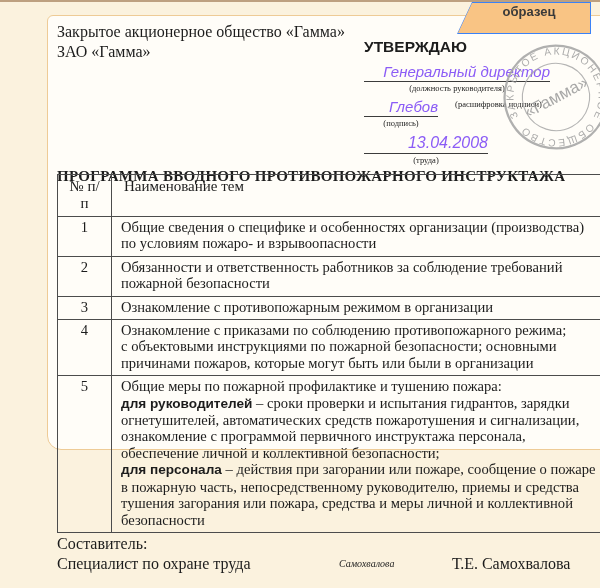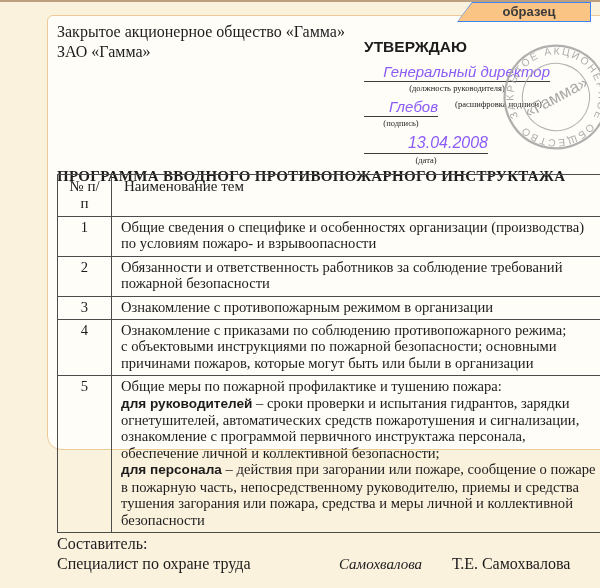--- a/index.html
+++ b/index.html
@@ -10,21 +10,21 @@
   }
   body::before{content:"";position:absolute;left:0;top:0;width:600px;height:2px;background:#bda080;z-index:5;}
 
   .page{
     position:absolute;left:4px;top:15px;width:590px;height:435px;box-sizing:border-box;
     background:#fffdf8;border:1px solid #eecb96;border-radius:6px 1px 0 14px;z-index:1;margin-left:43px;
   }
 
   
   .badge-outer{
-    position:absolute;top:2px;right:9px;width:134px;height:20px;z-index:4;
+    position:absolute;top:2px;right:9px;width:134px;height:32px;z-index:4;
     background:#3b82f6;clip-path:polygon(15px 0,100% 0,100% 100%,0 100%);
   }
   .badge-inner{
     position:absolute;left:1px;top:1px;right:1px;bottom:1px;
     background:#f9c484;clip-path:polygon(14px 0,100% 0,100% 100%,0 100%);
     font-family:"Liberation Sans",sans-serif;font-weight:700;font-size:13px;color:#3a3a3a;
     text-align:center;line-height:18px;padding-left:10px;
   }
 
   
@@ -58,21 +58,21 @@
   th.h-num{width:54px;text-align:center;padding:3px 10px 4px;}
   th.h-topic{text-align:left;}
   td.col-num{width:54px;text-align:center;padding:2px 4px 3px;}
   td.col-topic{padding:2px 9px 4px;}
   .tl{line-height:16.4px;}
   .k{font-family:"Liberation Sans",sans-serif;font-weight:700;font-size:13.6px;}
 
   
   .footer{position:absolute;left:9px;top:518px;width:574px;font-size:16px;line-height:20px;}
   .footer-row{position:relative;height:20px;}
-  .sig-script{position:absolute;left:282px;top:0;font-style:italic;font-size:15px;}
+  .sig-script{position:absolute;left:282px;top:0;font-style:italic;font-size:10px;}
   .sig-name{position:absolute;left:395px;top:0;}
 
   
   .fold{position:absolute;right:-1px;bottom:-1px;z-index:2;}
 </style>
 </head>
 <body>
 
 <div class="badge-outer">
   <div class="badge-inner">образец</div>
@@ -93,21 +93,21 @@
       <div class="c1">
         <div class="fld">Глебов</div>
         <div class="cap">(подпись)</div>
       </div>
       <div class="c2">
         <div class="cap">(расшифровка подписи)</div>
       </div>
     </div>
     <div class="date-wrap">
       <div class="fld">13.04.2008</div>
-      <div class="cap">(дата)</div>
+      <div class="cap">(труда)</div>
     </div>
   </div>
 
   <svg class="stamp" width="112" height="112" viewBox="0 0 120 120">
     <g transform="rotate(-28 60 60)" fill="none">
       <circle cx="60" cy="60" r="55" stroke="#a3a3a3" stroke-width="2.4"></circle>
       <circle cx="60" cy="60" r="36" stroke="#a8a8a8" stroke-width="1.2"></circle>
       <path id="ringPath" d="M60,60 m-45.5,0 a45.5,45.5 0 1,1 91,0 a45.5,45.5 0 1,1 -91,0"></path>
       <text font-family="Liberation Sans, sans-serif" font-size="11" letter-spacing="2.1" fill="#9e9e9e">
         <textPath href="#ringPath">ЗАКРЫТОЕ  АКЦИОНЕРНОЕ  ОБЩЕСТВО</textPath>

